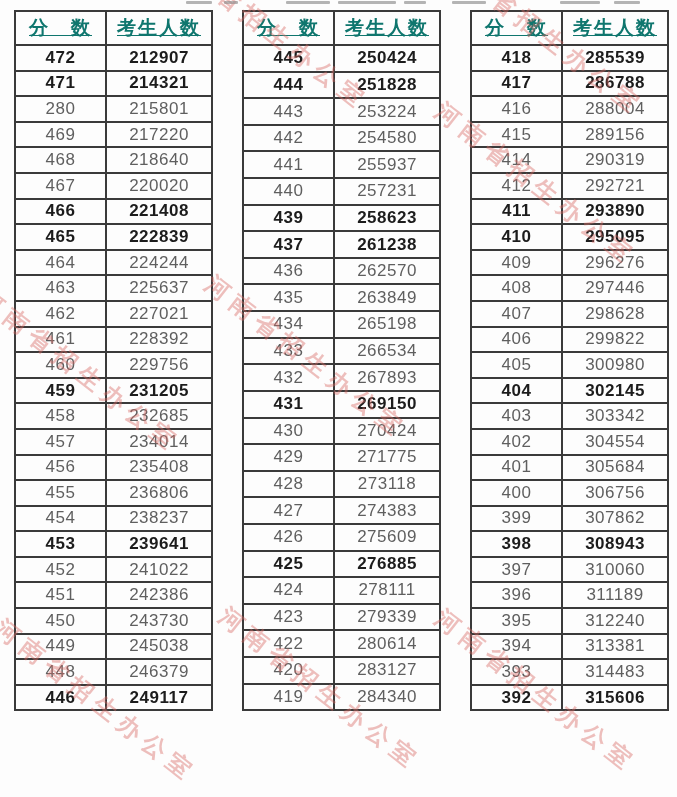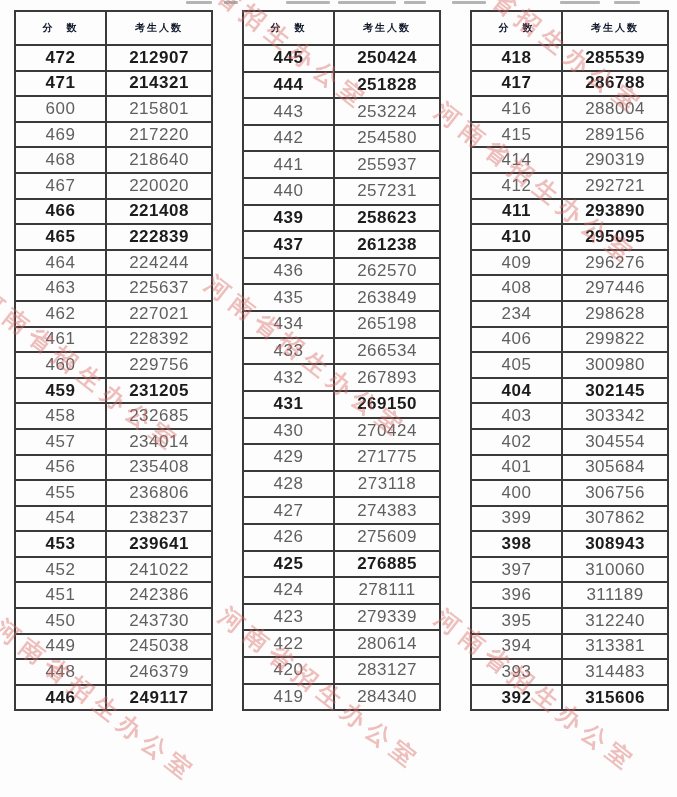--- a/index.html
+++ b/index.html
@@ -16,22 +16,23 @@
   table.tbl{
     border-collapse:collapse;width:197px;table-layout:fixed;
     background:transparent;
   }
   .tbl th,.tbl td{
     border:2px solid #3a3a3a;
     text-align:center;vertical-align:middle;
     padding:0;overflow:hidden;white-space:nowrap;
   }
   .tbl th{
-    height:32px;font-size:10px;font-weight:bold;color:#0f172a;
+    height:32px;font-size:19px;font-weight:bold;color:#0f766e;
     letter-spacing:2px;
+    text-decoration:underline;
   }
   .tbl col.c-score{width:91px;}
   .tbl col.c-count{width:106px;}
   .tbl td{
     height:23.6px;font-size:17px;color:#5f5f5f;letter-spacing:0.5px;
   }
   
   .tbl tbody tr:nth-child(1) td,
   .tbl tbody tr:nth-child(2) td,
   .tbl tbody tr:nth-child(7) td,
@@ -100,21 +101,21 @@
     <tbody>
         <tr>
           <td>472</td>
           <td>212907</td>
         </tr>
         <tr>
           <td>471</td>
           <td>214321</td>
         </tr>
         <tr>
-          <td>600</td>
+          <td>280</td>
           <td>215801</td>
         </tr>
         <tr>
           <td>469</td>
           <td>217220</td>
         </tr>
         <tr>
           <td>468</td>
           <td>218640</td>
         </tr>
@@ -366,21 +367,21 @@
         </tr>
         <tr>
           <td>409</td>
           <td>296276</td>
         </tr>
         <tr>
           <td>408</td>
           <td>297446</td>
         </tr>
         <tr>
-          <td>234</td>
+          <td>407</td>
           <td>298628</td>
         </tr>
         <tr>
           <td>406</td>
           <td>299822</td>
         </tr>
         <tr>
           <td>405</td>
           <td>300980</td>
         </tr>

